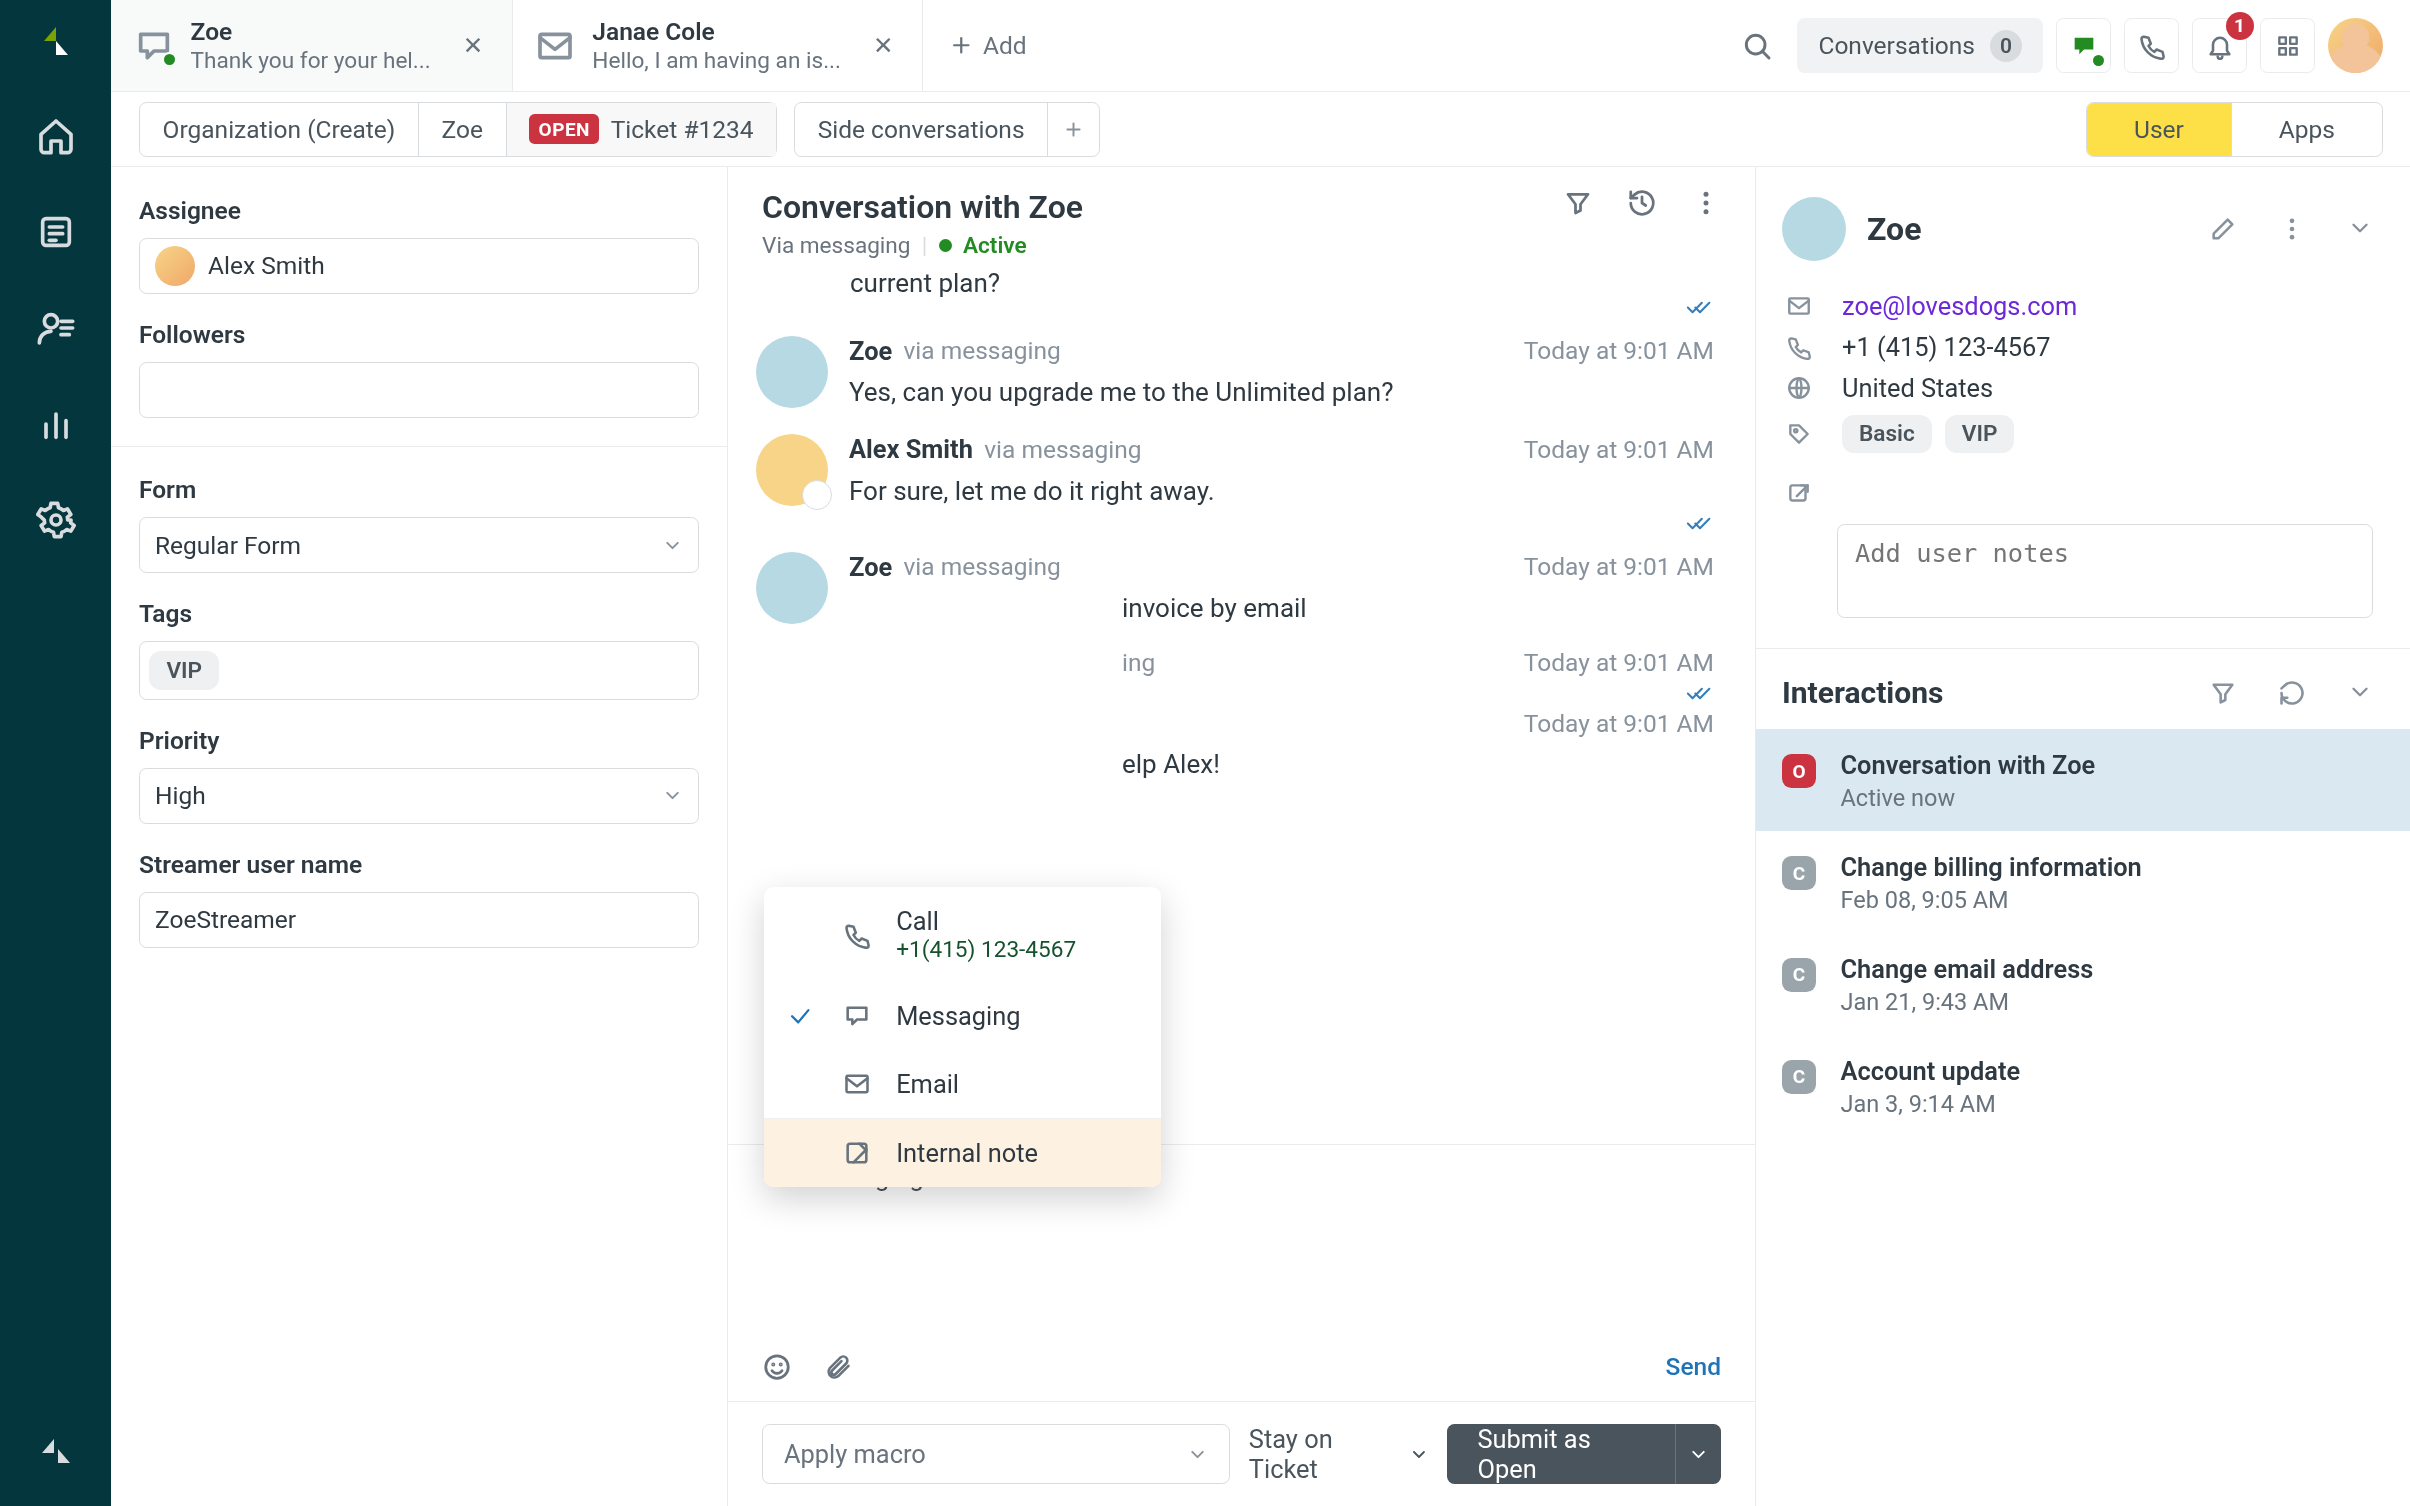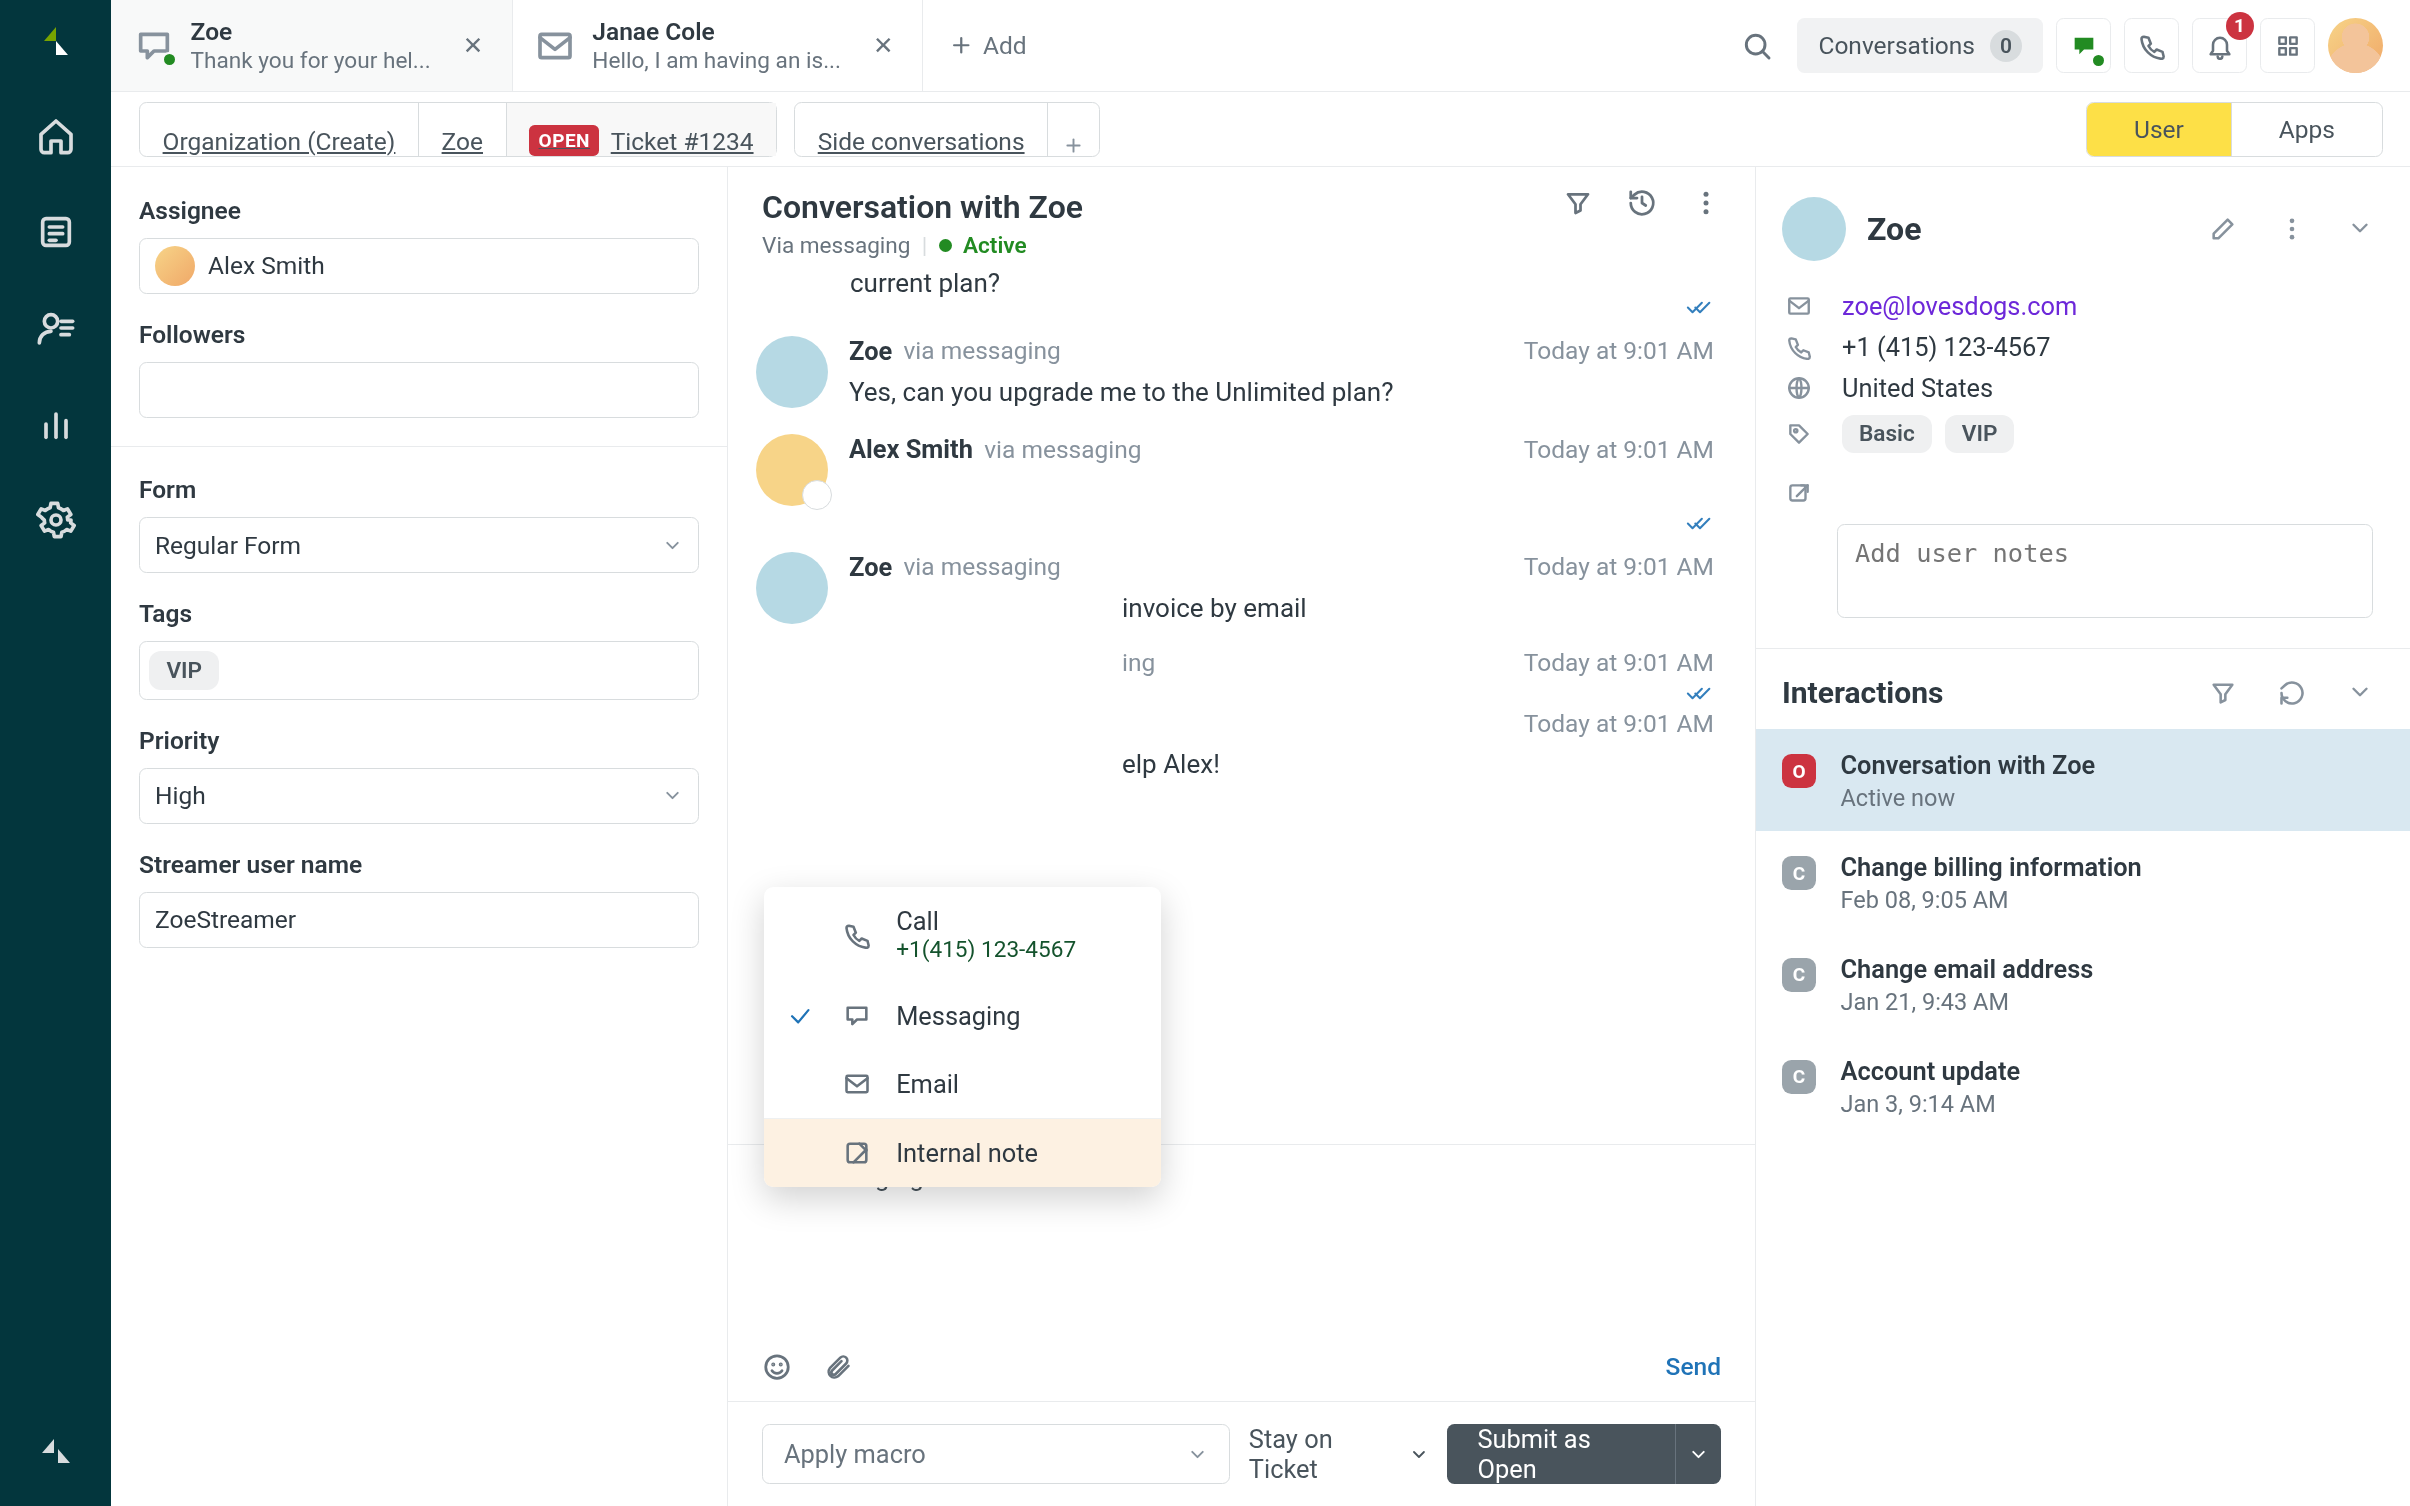--- a/index.html
+++ b/index.html
@@ -34,21 +34,21 @@
   .tbr-btn .badge { position:absolute; top:-7.5px; right:-7.5px; background:#cc3340; color:#fff; font-size:19px; font-weight:700; border-radius:50%; width:28px; height:28px; display:flex; align-items:center; justify-content:center;}
   .conv-pill { display:flex; align-items:center; gap:15px; background:#f1f2f3; padding:11.3px 21px; border-radius:7.5px; color:#49545c; font-size:24.5px; cursor:pointer;}
   .pill-badge { background:#d8dcde; color:#49545c; font-size:21px; font-weight:600; border-radius:50%; width:32px; height:32px; display:flex; align-items:center; justify-content:center;}
   .avatar { width:55px; height:55px; border-radius:50%; background:linear-gradient(135deg,#f7d488,#f0a868); cursor:pointer; position:relative; overflow:hidden;}
   .avatar::after{content:""; position:absolute; inset:0; background:radial-gradient(circle at 50% 35%, #f3c49a 30%, transparent 31%), radial-gradient(circle at 50% 100%, #f3c49a 48%, transparent 49%);}
 
   
   .contextbar { height:75px; display:flex; align-items:center; padding:0 28px; gap:17px; border-bottom:0.9px solid #e9ebed;}
   .crumb-group, .crumb-item { border:0.9px solid #d8dcde; border-radius:7.5px; display:flex; align-items:center; height:55px;}
   .crumb-group { }
-  .crumb-part { padding:0 22.6px; height:100%; display:flex; align-items:flex-end; gap:11.3px; color:#49545c; font-size:24.5px; cursor:pointer;text-decoration:underline;}
+  .crumb-part { padding:0 22.6px; height:100%; display:flex; align-items:center; gap:11.3px; color:#49545c; font-size:24.5px; cursor:pointer;}
   .crumb-part + .crumb-part { border-left:0.9px solid #d8dcde; }
   .crumb-part.sel { background:#f8f8f8;}
   .status-badge { background:#cc3340; color:#fff; font-size:19px; font-weight:700; letter-spacing:0.5px; padding:3.8px 9.4px; border-radius:5.6px;}
   .seg { margin-left:auto; display:flex; border:0.9px solid #d8dcde; border-radius:7.5px; overflow:hidden;}
   .seg-item { padding:0 47px; height:53px; display:flex; align-items:center; color:#49545c; font-size:24.5px; cursor:pointer;}
   .seg-item.active { background:#fde047;align-items:center;}
   .seg-item + .seg-item { border-left:0.9px solid #d8dcde;}
 
   
   .body { flex:1; display:flex; min-height:0;}
@@ -410,20 +410,21 @@
           </div>
 
           <div class="msg">
             <div class="mav alex"></div>
             <div class="mbody">
               <div class="mrow1">
                 <span class="name">Alex Smith</span>
                 <span class="via">via messaging</span>
                 <span class="ts">Today at 9:01 AM</span>
               </div>
+              <div class="text">For sure, let me do it right away.</div>
             </div>
           </div>
           <div class="check-row">
               <span class="dcheck">
                 <svg width="28" height="19" viewBox="0 0 30 20">
                   <path d="M2 10l5 5L17 5" class="icon-stroke" style="color:#337fbd"></path>
                   <path d="M10 10l5 5L25 5" class="icon-stroke" style="color:#337fbd"></path>
                 </svg>
               </span>
             </div>

